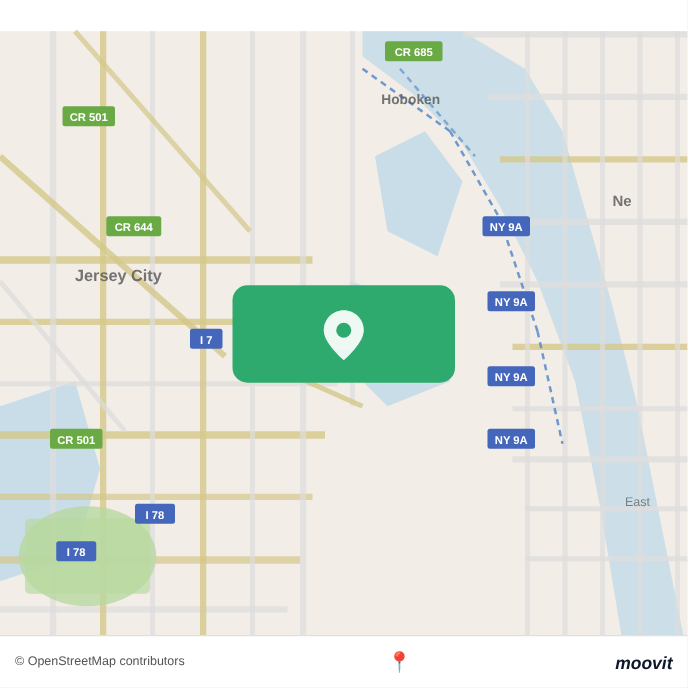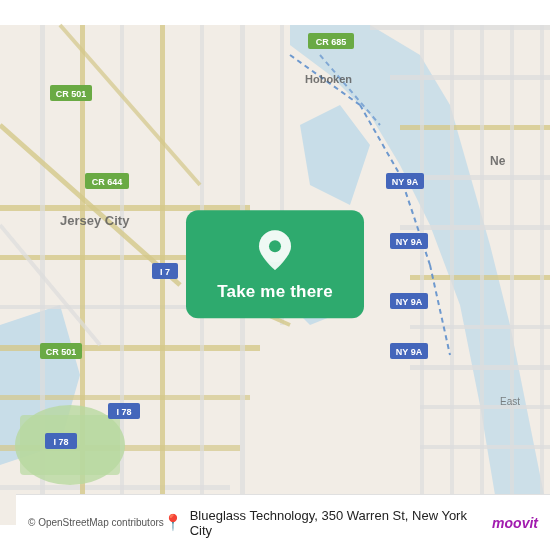--- a/index.html
+++ b/index.html
@@ -24,29 +24,29 @@
       width: 100%;
       height: 100%;
       position: absolute;
       top: 0; left: 0;
     }
 
     
     #bottom-bar {
       position: absolute;
       bottom: 0;
-      left: 16px;
+      left: 0;
       right: 0;
       background: #ffffff;
       padding: 0 12px;
       display: flex;
       align-items: center;
       justify-content: space-between;
       border-top: 1px solid #e0e0e0;
-      height: 56px;
+      height: 42px;
       z-index: 10;
     }
 
     #attribution {
       font-size: 10px;
       color: #555;
     }
 
     #location-info {
       display: flex;
@@ -224,30 +224,28 @@
 
   <div id="cta-overlay">
     <div id="green-card">
 
       <svg id="pin-icon" viewBox="0 0 36 44" xmlns="http://www.w3.org/2000/svg">
         <ellipse cx="18" cy="18" rx="16" ry="16" fill="white" opacity="0.25"></ellipse>
         <path d="M18 2 C9.16 2 2 9.16 2 18 C2 28.5 18 42 18 42 C18 42 34 28.5 34 18 C34 9.16 26.84 2 18 2 Z" fill="white" opacity="0.9"></path>
         <circle cx="18" cy="18" r="6" fill="#2eaa6e"></circle>
       </svg>
 
-      <button id="take-me-there-btn">Take me there</button>
     </div>
   </div>
 
   <div id="bottom-bar">
     <span id="attribution">© OpenStreetMap contributors</span>
 
     <div id="location-info">
       <span id="moovit-pin-icon" style="color:#e53935; font-size:16px;">📍</span>
-      <span id="location-text">Blueglass Technology, 350 Warren St, New York City</span>
     </div>
 
     <div id="moovit-logo">
-      <span id="moovit-text" style="font-size:14px; font-weight:bold; color:#a21caf; font-style:italic;">moovit</span>
+      <span id="moovit-text" style="font-size:14px; font-weight:bold; color:#0f172a; font-style:italic;">moovit</span>
     </div>
   </div>
 
 </div>
 
 </body></html>

